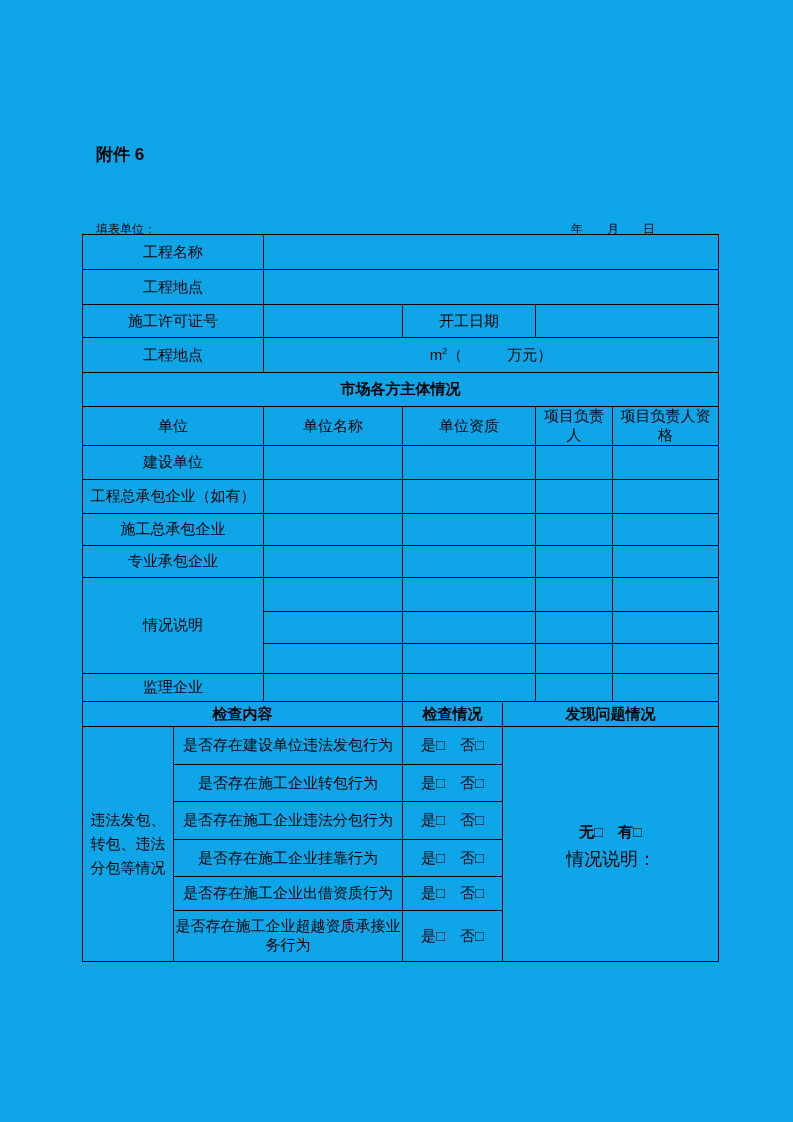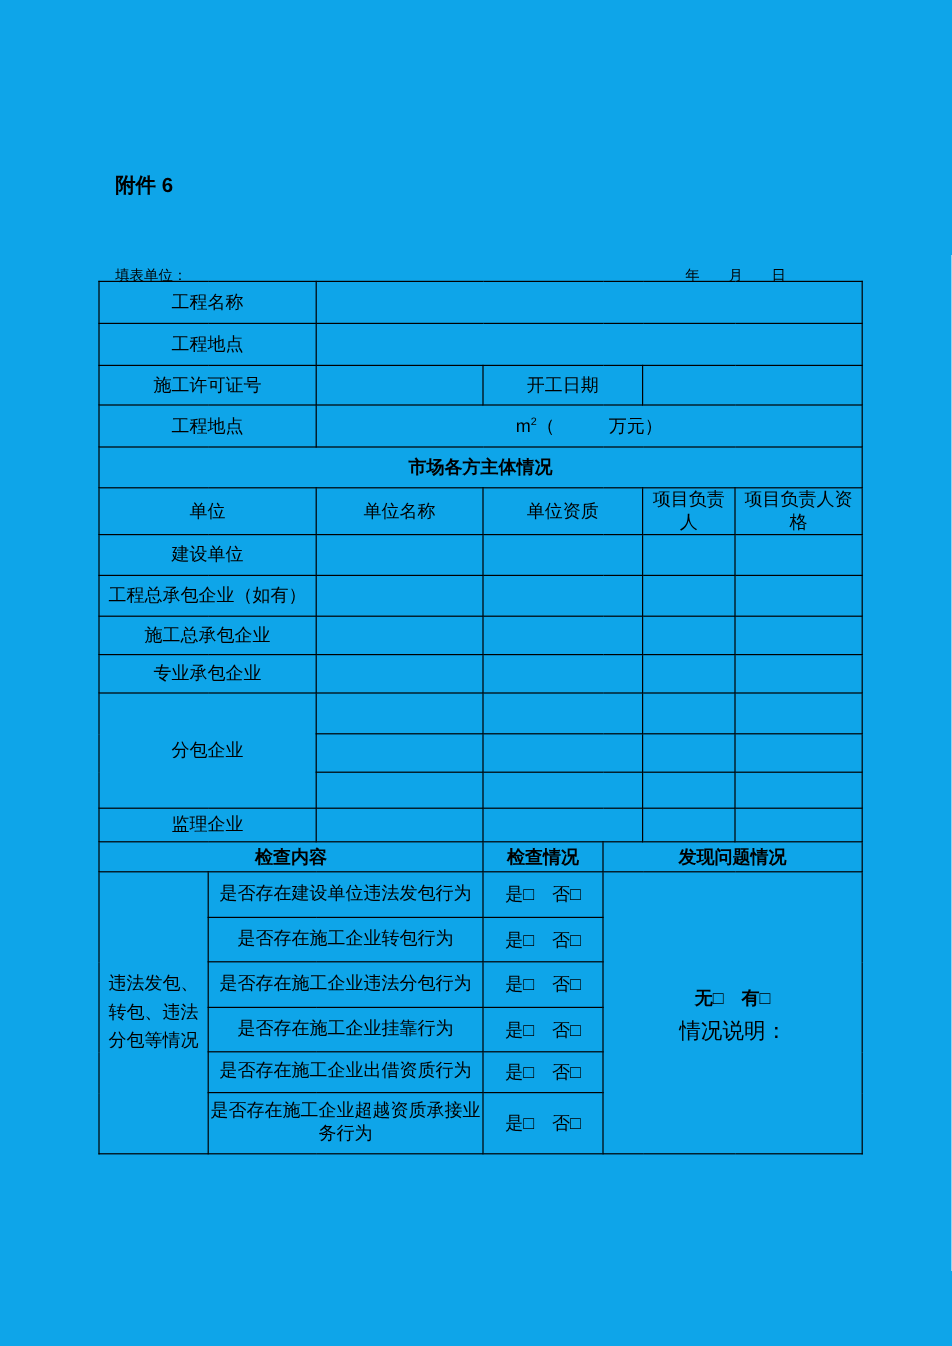--- a/index.html
+++ b/index.html
@@ -134,21 +134,21 @@
       <td></td>
     </tr>
     <tr class="rh32">
       <td colspan="2">专业承包企业</td>
       <td></td>
       <td colspan="2"></td>
       <td></td>
       <td></td>
     </tr>
     <tr class="rh34">
-      <td colspan="2" rowspan="3">分包企业</td>
+      <td colspan="2" rowspan="3">情况说明</td>
       <td></td>
       <td colspan="2"></td>
       <td></td>
       <td></td>
     </tr>
     <tr class="rh32">
       <td></td>
       <td colspan="2"></td>
       <td></td>
       <td></td>

